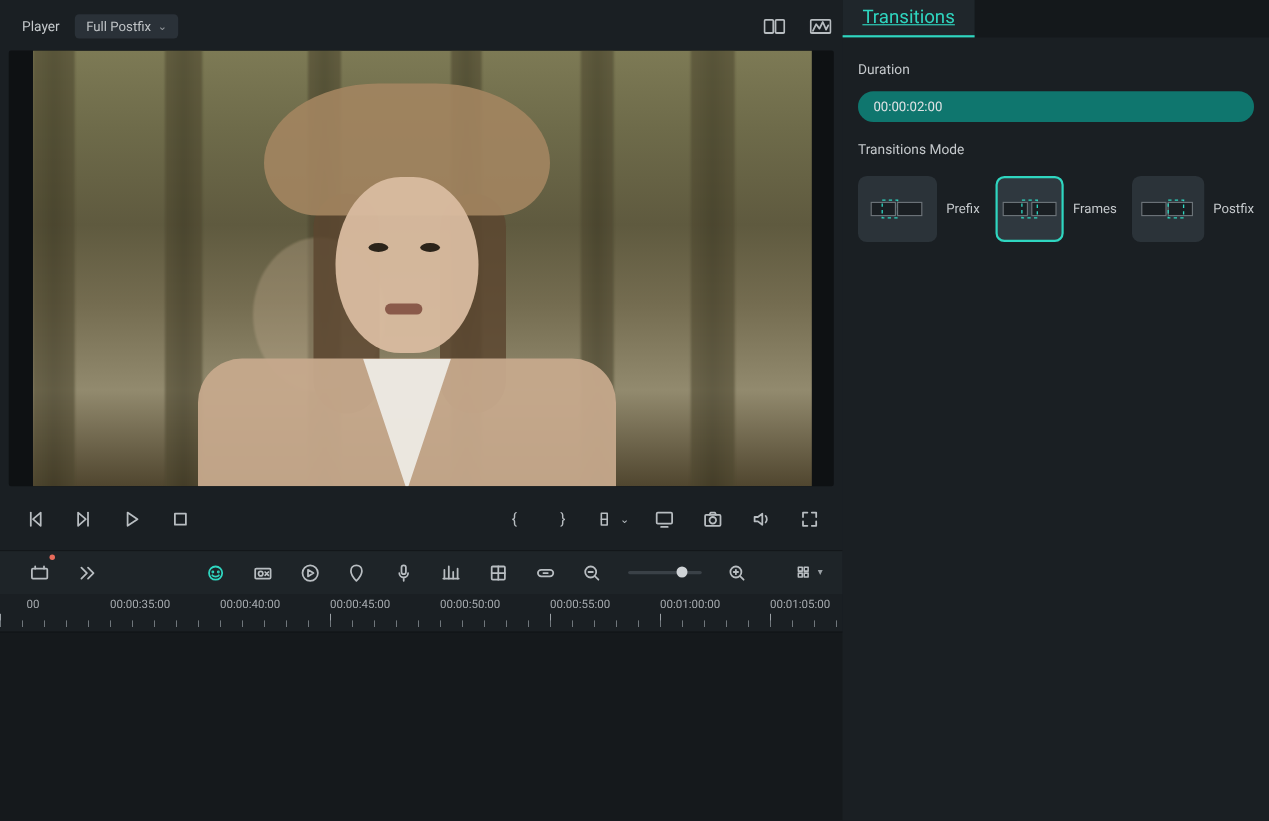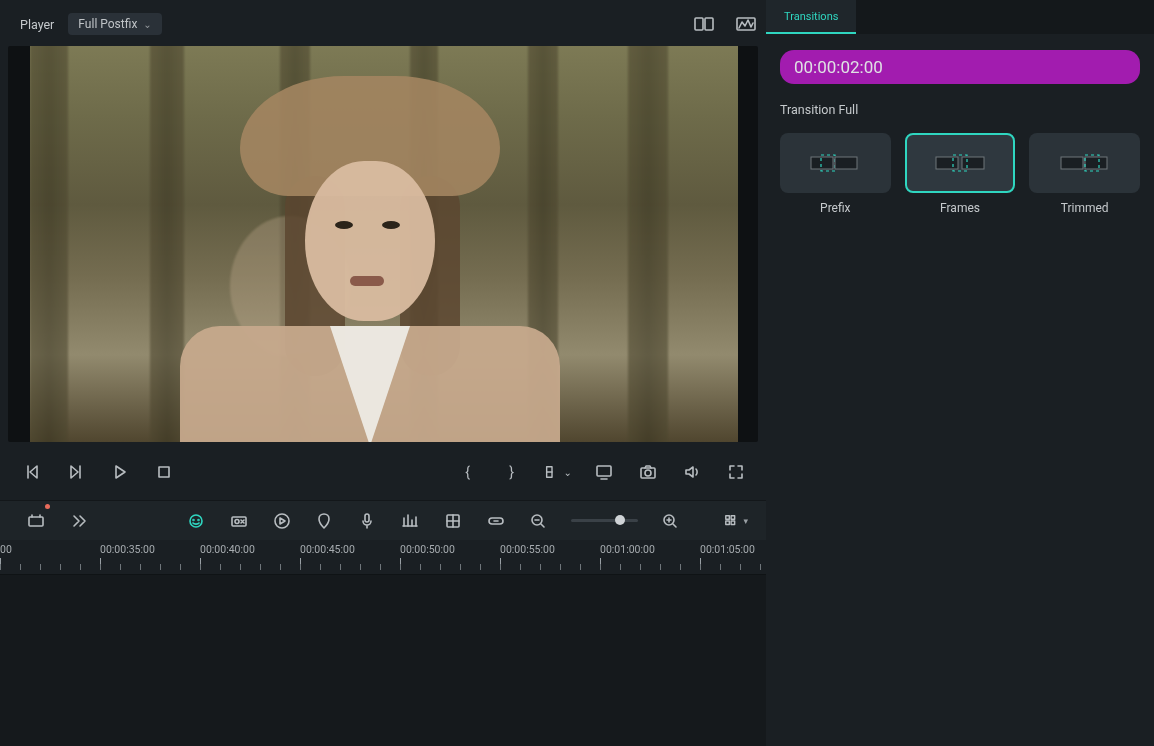--- a/index.html
+++ b/index.html
@@ -98,40 +98,40 @@
   .zoom-track .zh{position:absolute;top:-4px;left:44px;width:10px;height:10px;border-radius:50%;background:#cfd3d6;}
   .tl-toolbar svg{width:18px;height:18px;}
   .tl-toolbar svg *{stroke:#b8bdc1;stroke-width:1.6;fill:none;stroke-linecap:round;stroke-linejoin:round;}
   .dot{position:absolute;top:-3px;right:-3px;width:5px;height:5px;border-radius:50%;background:#e86b5b;}
   .rel{position:relative;}
 
   
   .ruler{height:34px;background:#1a1f23;position:relative;overflow:hidden;}
   .ruler .labels{position:absolute;top:3px;left:0;right:0;display:flex;}
   .ruler .labels span{font-size:10.5px;color:#a6abaf; width:100px; flex:none;}
-  .ruler .first{width:42px;}
+  .ruler .first{width:42px;padding-left:24px;}
   .ruler .ticks{position:absolute;bottom:4px;left:0;right:0;height:12px;
      background-image:
          linear-gradient(90deg,#6f767b 0,#6f767b 1px,transparent 1px,transparent 20px),
          linear-gradient(90deg,#9aa0a5 0,#9aa0a5 1px,transparent 1px,transparent 100px);
      background-size:20px 6px,100px 12px;
      background-position:0 6px,0 0;
      background-repeat:repeat-x,repeat-x;
   }
   .tracks{flex:1;background:#15191c;border-top:1px solid #0f1315;}
 
   
   .tabbar{height:34px;display:flex;align-items:stretch;background:#14181b;}
-  .tab{padding:0 18px;display:flex;align-items:center;font-size:11px;color:#9aa0a5;border-bottom:2px solid transparent;cursor:pointer;}
+  .tab{padding:0 18px;display:flex;align-items:center;font-size:17px;color:#9aa0a5;border-bottom:2px solid transparent;cursor:pointer;text-decoration:underline;}
   .tab.active{color:#2fd6c0;background:#1f262b;border-bottom-color:#2fd6c0;}
   .panel{padding:16px 14px 0 14px;display:flex;flex-direction:column;gap:12px;}
   .sec-label{font-size:12.5px;color:#c5c9cc;margin-top:6px;}
-  .dur-input{background:#a21caf;border-radius:14px;padding:7px 14px;font-size:17px;color:#dfe2e4;}
+  .dur-input{background:#0f766e;border-radius:14px;padding:7px 14px;font-size:12px;color:#dfe2e4;}
   .modes{display:flex;gap:14px;margin-top:4px;}
-  .mode{flex:1;display:flex;flex-direction:column;align-items:center;gap:8px;cursor:pointer;}
+  .mode{flex:1;display:flex;flex-direction:row;align-items:center;gap:8px;cursor:pointer;}
   .mode .thumb{width:100%;height:60px;background:#2b3339;border-radius:8px;display:flex;align-items:center;justify-content:center;gap:0;border:2px solid transparent;}
   .mode.selected .thumb{border-color:#2fd6c0;background:#2f383f;}
   .mode .lbl{font-size:12px;color:#c5c9cc;}
   .mode svg{width:56px;height:28px;}
   .mode svg rect{fill:#1a1f23;stroke:#6f767b;stroke-width:1;}
   .mode svg .dash{stroke:#2fd6c0;stroke-width:1.2;stroke-dasharray:3 3;fill:none;}
   .row-inline{display:flex;align-items:center;justify-content:space-between;margin-top:18px;}
   .toggle{width:30px;height:16px;border-radius:8px;background:#5a6167;position:relative;cursor:pointer;}
   .toggle .knob{position:absolute;left:2px;top:2px;width:12px;height:12px;border-radius:50%;background:#cfd3d6;}
 
@@ -349,23 +349,24 @@
     <div class="ticks"></div>
   </div>
   <div class="tracks"></div>
 </div>
 
 <div class="right">
   <div class="tabbar">
     <div class="tab active">Transitions</div>
   </div>
   <div class="panel">
+    <div class="sec-label">Duration</div>
     <div class="dur-input">00:00:02:00</div>
 
-    <div class="sec-label">Transition Full</div>
+    <div class="sec-label">Transitions Mode</div>
     <div class="modes">
       <div class="mode">
         <div class="thumb">
           <svg viewBox="0 0 56 28">
               <rect x="4" y="8" width="22" height="12"></rect>
               <rect class="dash" x="14" y="6" width="14" height="16"></rect>
               <rect x="28" y="8" width="22" height="12"></rect>
             </svg>
         </div>
         <div class="lbl">Prefix</div>
@@ -381,18 +382,18 @@
         <div class="lbl">Frames</div>
       </div>
       <div class="mode">
         <div class="thumb">
           <svg viewBox="0 0 56 28">
               <rect x="4" y="8" width="22" height="12"></rect>
               <rect x="28" y="8" width="22" height="12"></rect>
               <rect class="dash" x="28" y="6" width="14" height="16"></rect>
             </svg>
         </div>
-        <div class="lbl">Trimmed</div>
+        <div class="lbl">Postfix</div>
       </div>
     </div>
 
   </div>
 </div>
 
 </body></html>

